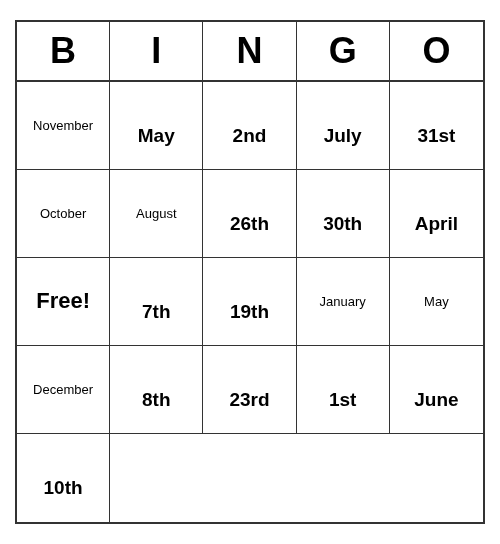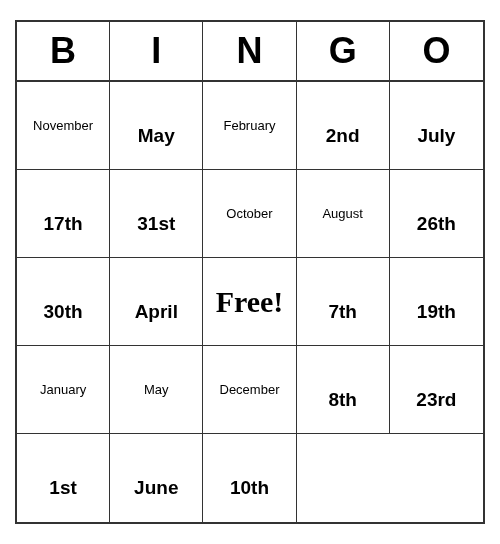--- a/index.html
+++ b/index.html
@@ -58,23 +58,22 @@
     .cell-text {
       font-size: 14px;
       line-height: 1.2;
     }
     .cell-text.large {
       font-size: 19px;
       font-weight: bold;
       margin-top: 21px;
     }
     .cell-text.medium {
-      font-size: 30px;
+      font-size: 22px;
       font-weight: bold;
-      font-family: Liberation Serif, serif;
     }
     .cell-text.small {
       font-size: 13px;
     }
   </style>
 </head>
 <body>
 
 <div class="bingo-card">
   <div class="bingo-header">
@@ -85,30 +84,24 @@
       <div class="header-cell">O</div>
     </div>
   <div class="bingo-grid">
   <div class="cell">
         <span class="cell-text small">November</span>
       </div>
       <div class="cell">
         <span class="cell-text large">May</span>
       </div>
       <div class="cell">
-        <span class="cell-text small">February</span>
-      </div>
-      <div class="cell">
         <span class="cell-text large">2nd</span>
       </div>
       <div class="cell">
         <span class="cell-text large">July</span>
-      </div>
-      <div class="cell">
-        <span class="cell-text large">17th</span>
       </div>
       <div class="cell">
         <span class="cell-text large">31st</span>
       </div>
       <div class="cell">
         <span class="cell-text small">October</span>
       </div>
       <div class="cell">
         <span class="cell-text small">August</span>
       </div>

